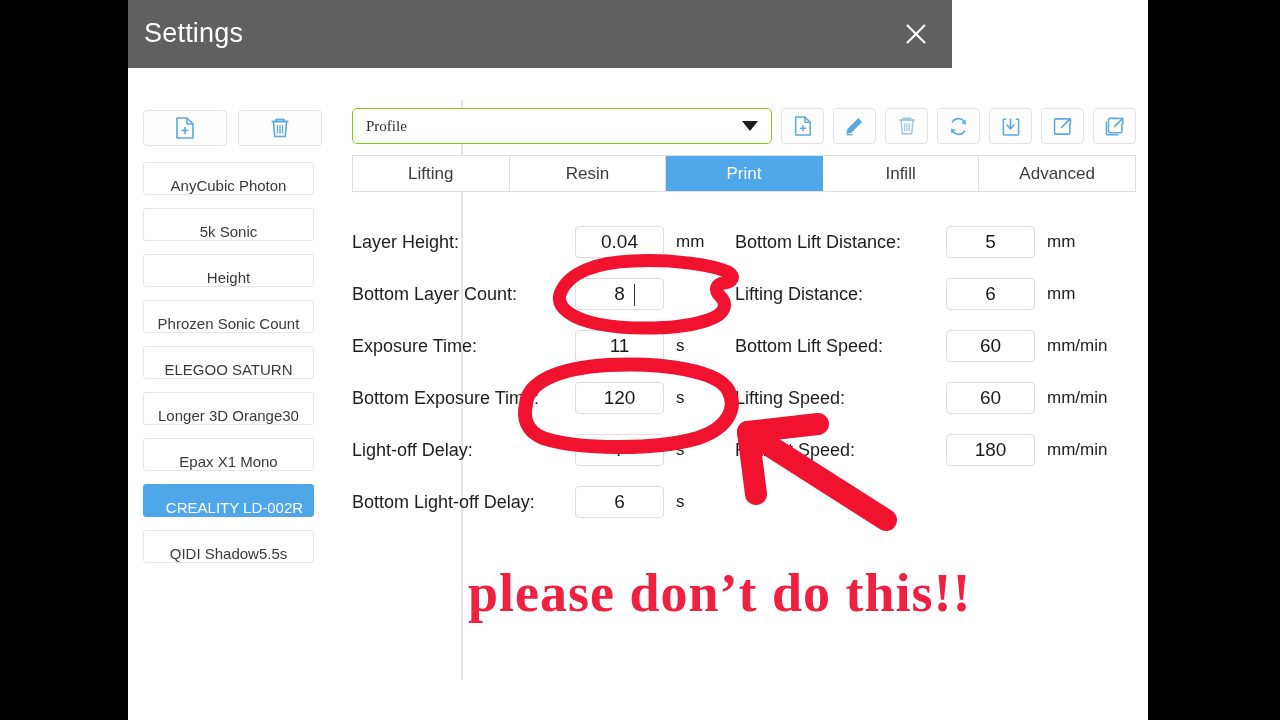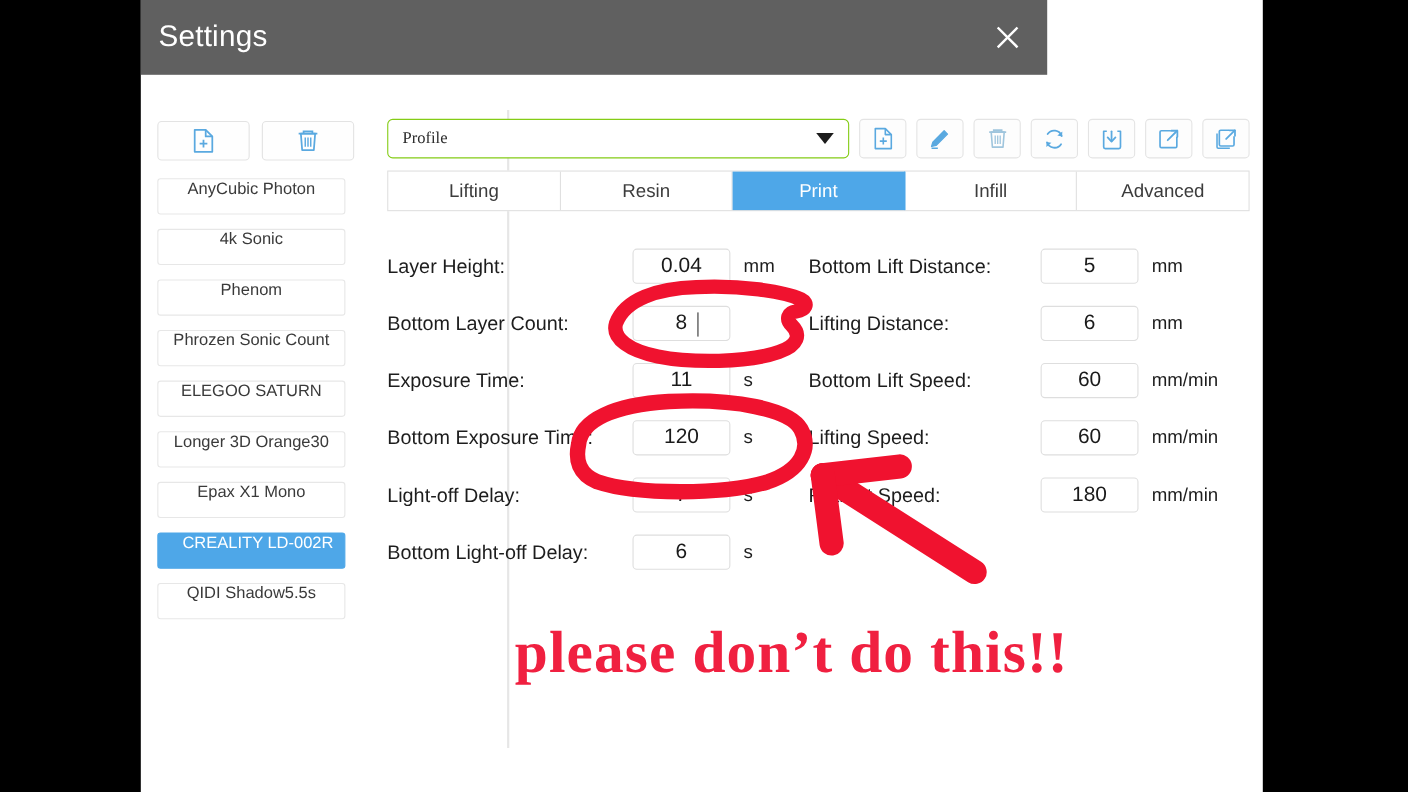--- a/index.html
+++ b/index.html
@@ -93,21 +93,21 @@
     width: 171px;
   }
   .machine-item {
     width: 171px;
     height: 33px;
     margin-bottom: 13px;
     border: 1px solid #e7e7e7;
     border-radius: 3px;
     background: #ffffff;
     display: flex;
-    align-items: flex-start;
+    align-items: flex-end;
     justify-content: center;
     font-size: 15px;
     color: #3a3a3a;
     box-sizing: border-box;
     cursor: pointer;
     white-space: nowrap;
   }
   .machine-item.selected {
     background: #4ea7e8;
     border-color: #4ea7e8;
@@ -331,24 +331,24 @@
             </svg>
           </span>
         </div>
       </div>
 
       <div id="machine-list">
         <div class="machine-item">
             <span>AnyCubic Photon</span>
           </div>
         <div class="machine-item">
-            <span>4k Sonic</span>
-          </div>
-        <div class="machine-item">
-            <span>Phenom</span>
+            <span>5k Sonic</span>
+          </div>
+        <div class="machine-item">
+            <span>Height</span>
           </div>
         <div class="machine-item">
             <span>Phrozen Sonic Count</span>
           </div>
         <div class="machine-item">
             <span>ELEGOO SATURN</span>
           </div>
         <div class="machine-item">
             <span>Longer 3D Orange30</span>
           </div>

